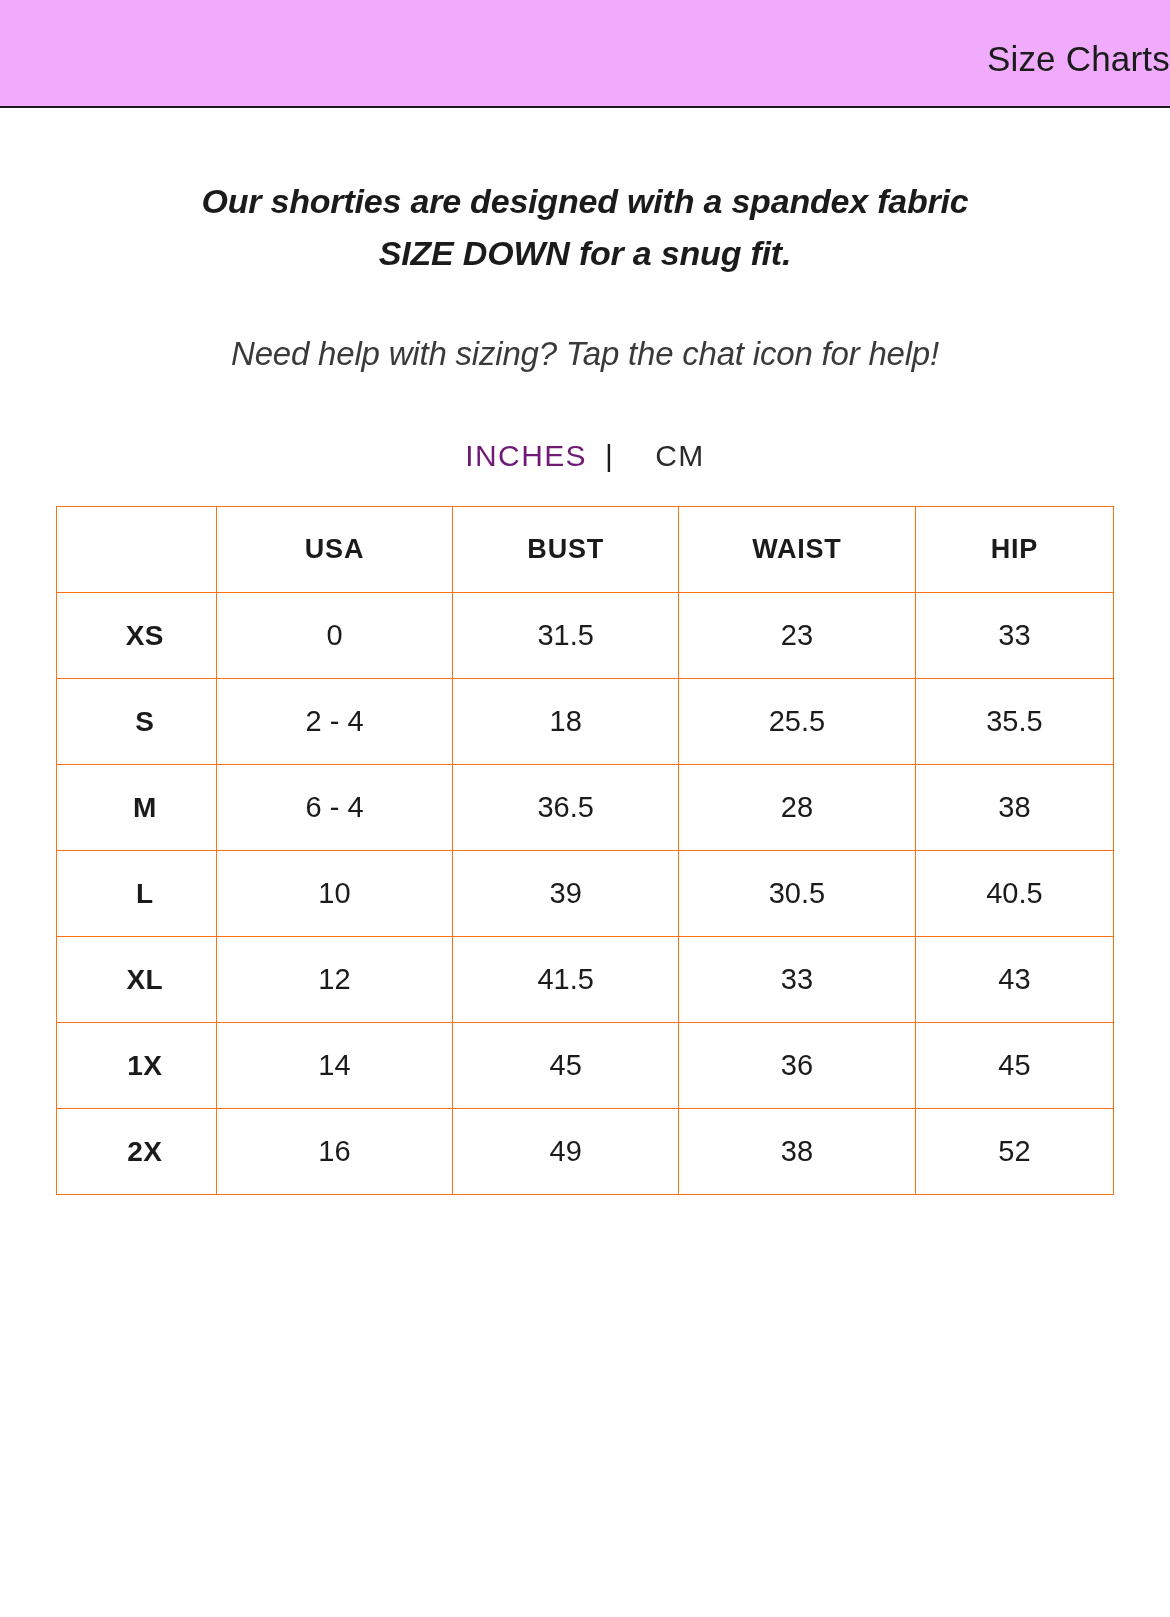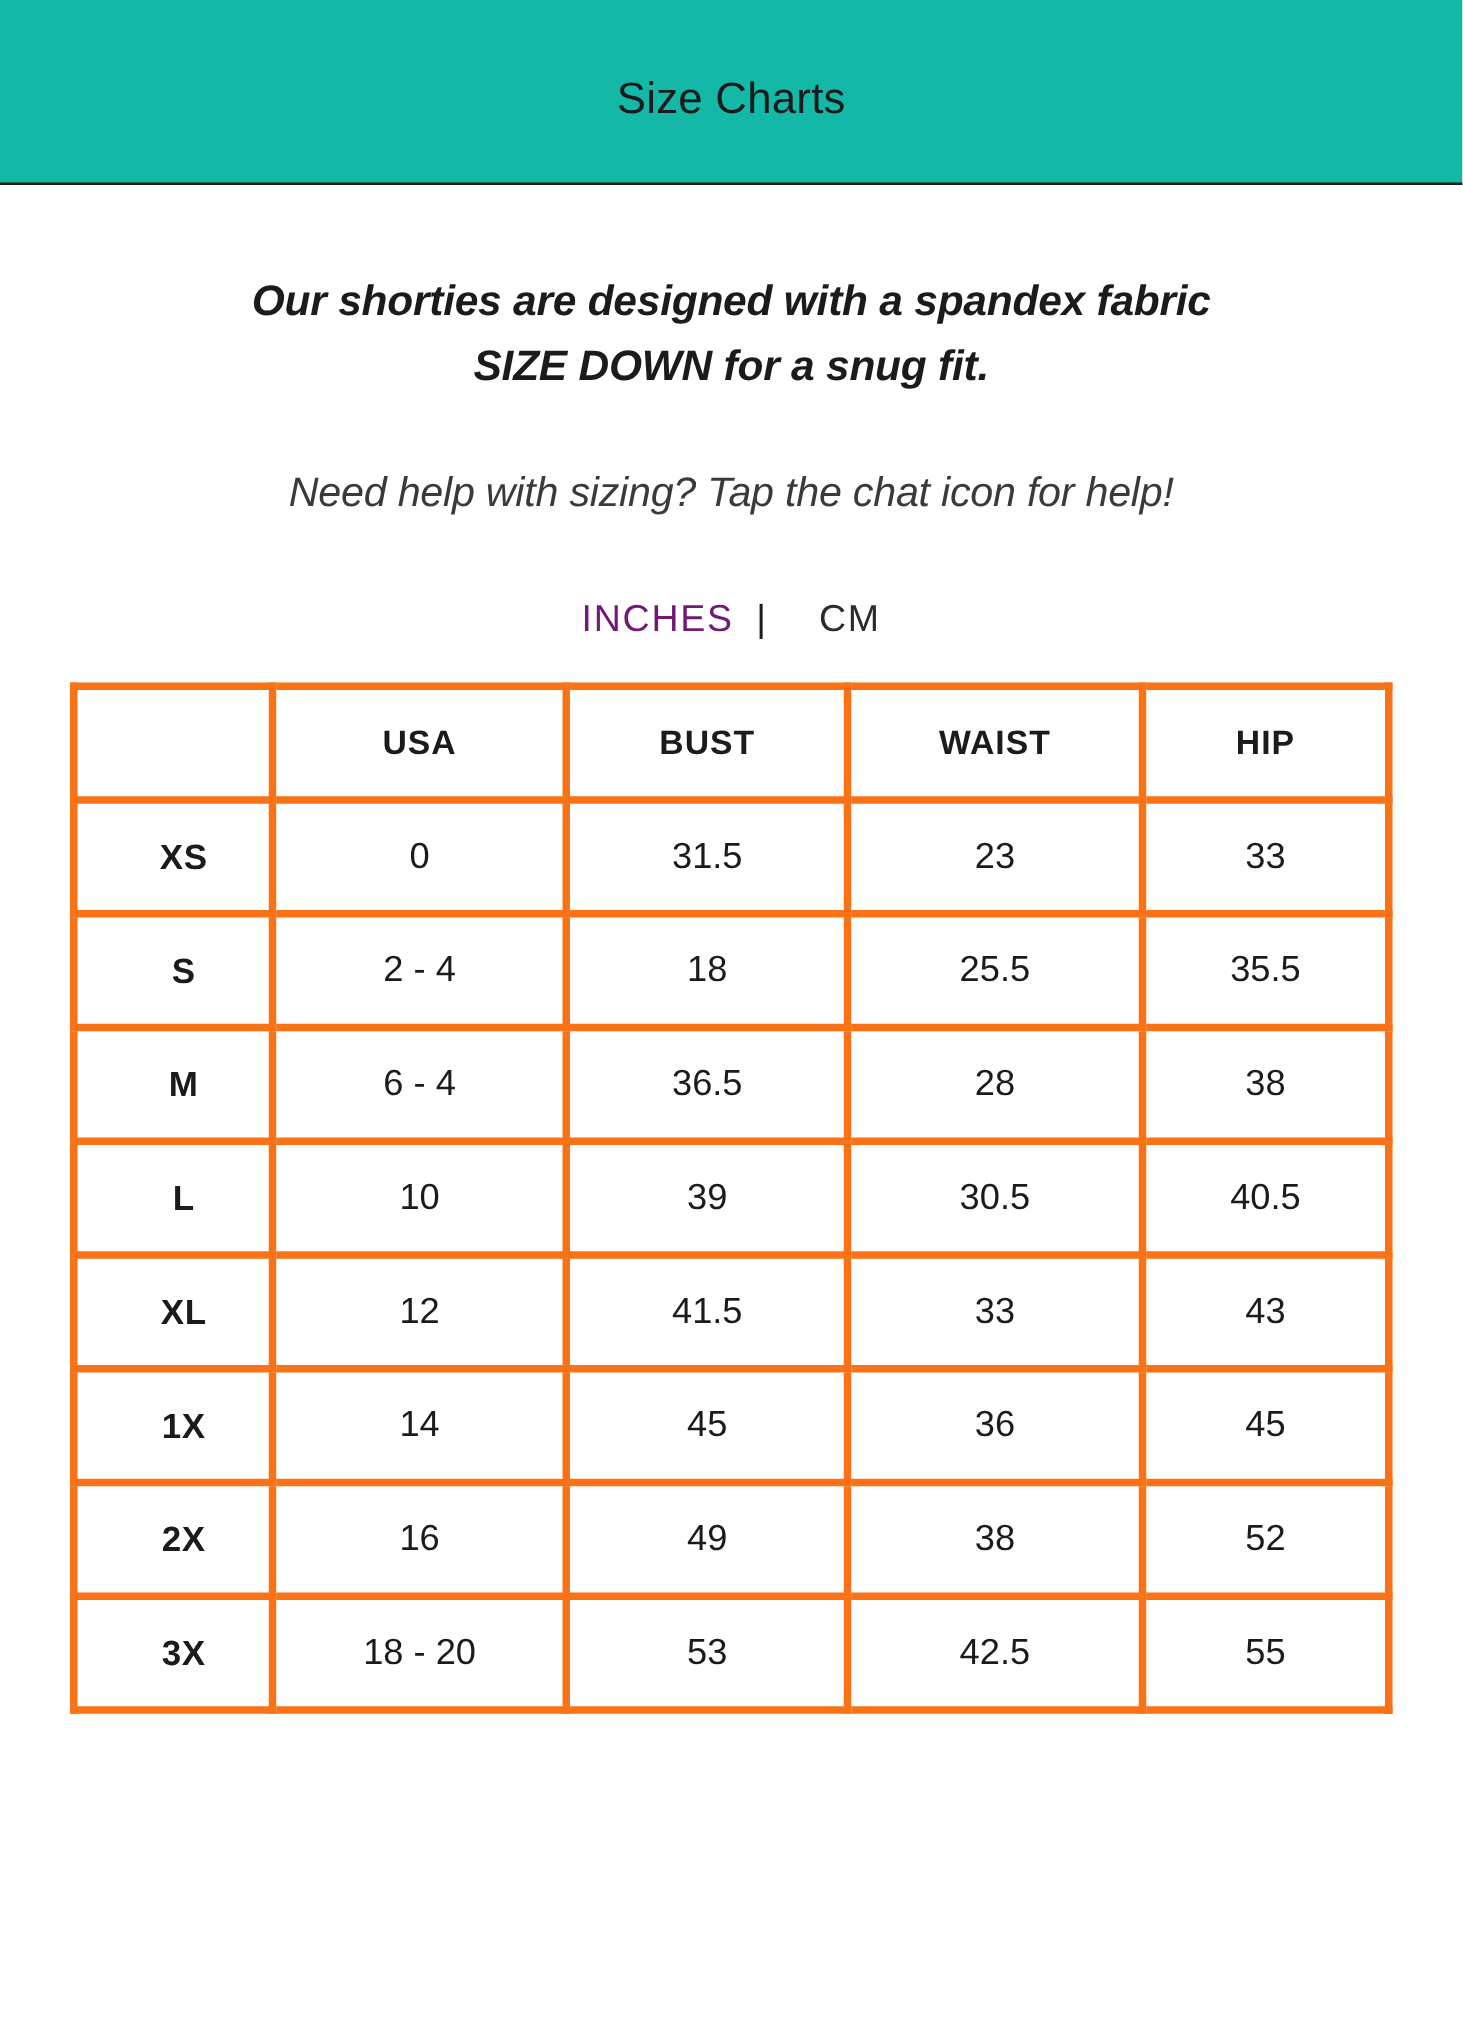--- a/index.html
+++ b/index.html
@@ -11,26 +11,26 @@
     width: 1170px;
     height: 1617px;
     font-family: "Liberation Sans", sans-serif;
     color: #222222;
     overflow: hidden;
     position: relative;
   }
 
   
   .header {
-    height: 148px;
-    background: #14b8a6;
+    height: 108px;
+    background: #f0abfc;
     border-bottom: 2px solid #1b1b1b;
     display: flex;
     align-items: center;
-    justify-content: center;
+    justify-content: flex-end;
     position: relative;
     box-sizing: border-box;
   }
   .header-title {
     font-size: 35px;
     font-weight: 400;
     color: #1b1b1b;
     margin-top: 12px;
     letter-spacing: 0.2px;
   }
@@ -87,21 +87,21 @@
   
   .table-wrap {
     margin: 33px 28px 0 28px;
   }
   table {
     width: 100%;
     border-collapse: collapse;
     table-layout: fixed;
   }
   table, th, td {
-    border: 6px solid #f97316;
+    border: 1px solid #f97316;
   }
   th, td {
     height: 83px;
     text-align: center;
     vertical-align: middle;
     font-size: 29px;
     color: #1b1b1b;
     font-weight: 400;
   }
   thead th {
@@ -205,24 +205,17 @@
           <td>36</td>
           <td>45</td>
         </tr>
         <tr>
           <td class="rowhead">2X</td>
           <td>16</td>
           <td>49</td>
           <td>38</td>
           <td>52</td>
         </tr>
-        <tr>
-          <td class="rowhead">3X</td>
-          <td>18 - 20</td>
-          <td>53</td>
-          <td>42.5</td>
-          <td>55</td>
-        </tr>
       </tbody>
     </table>
   </div>
 
 </div>
 
 </body></html>

